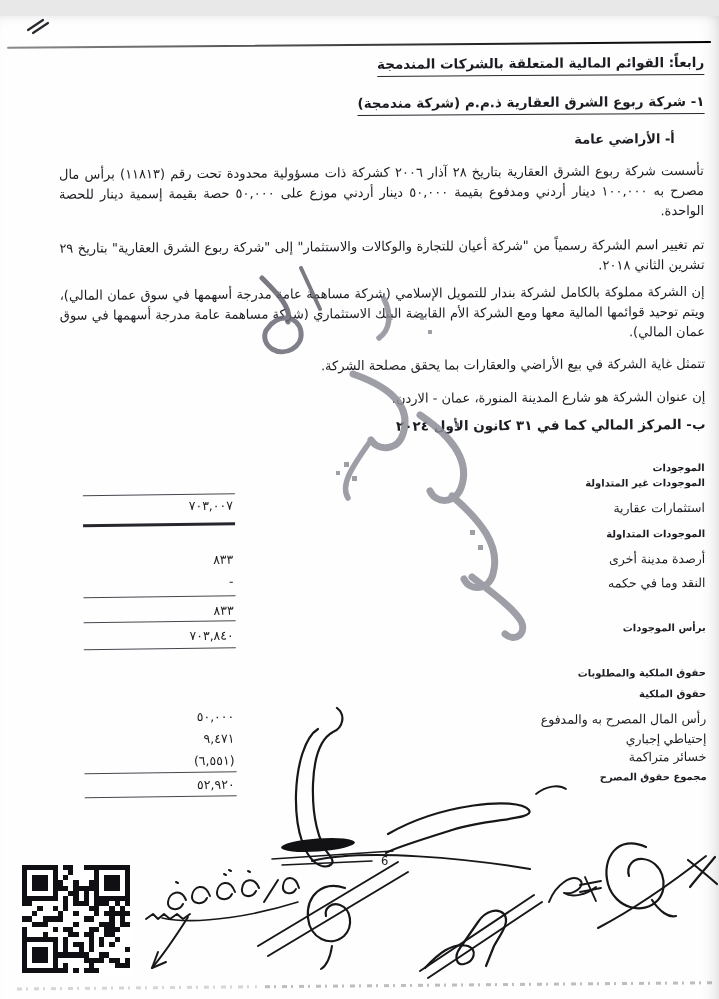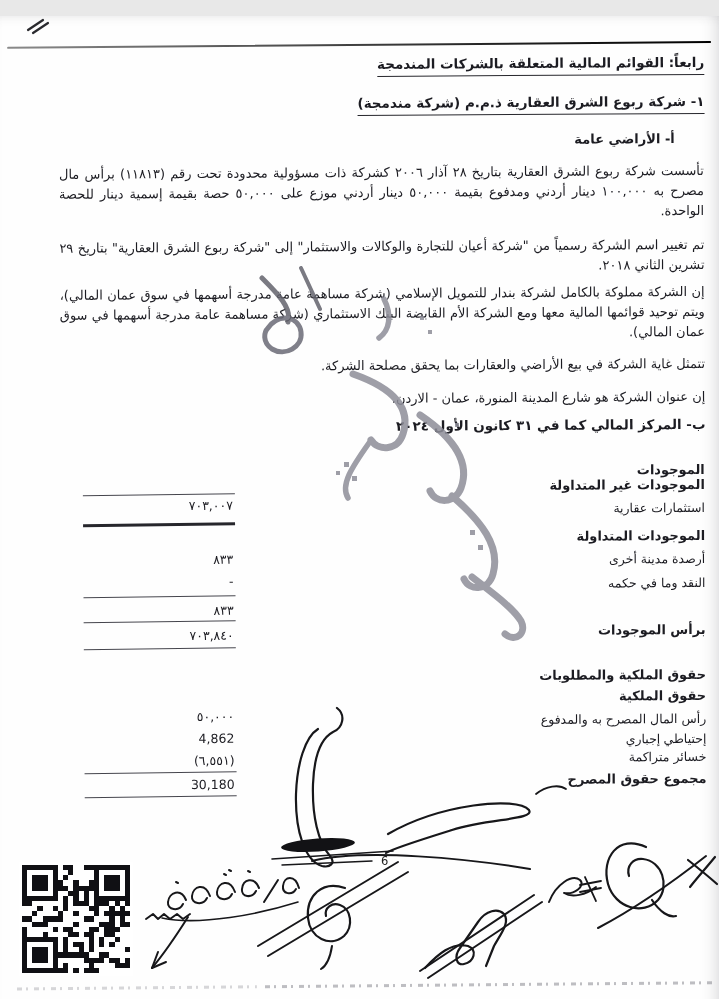--- a/index.html
+++ b/index.html
@@ -11,21 +11,21 @@
                inset 0 -10px 14px -10px rgba(60,60,70,.12),
                inset 0 10px 12px -10px rgba(60,60,70,.10);
   }
   .tilt{position:absolute;inset:0;transform:rotate(-0.35deg);transform-origin:50% 50%;}
   .abs{position:absolute;direction:rtl;text-align:right;}
   .head{font-weight:bold;font-size:13.5px;border-bottom:1.5px solid #26262c;padding-bottom:4px;letter-spacing:.2px;}
   .subhead{font-weight:bold;font-size:13px;}
   .para{font-size:13px;line-height:20px;text-align:justify;text-align-last:right;}
   .single{font-size:13px;}
   .lbl{font-size:12.5px;right:14px;white-space:nowrap;}
-  .lblb{font-weight:bold;font-size:13px;}
+  .lblb{font-weight:bold;font-size:10px;}
   .num{position:absolute;left:81px;width:152px;direction:ltr;text-align:right;font-size:12.5px;white-space:nowrap;}
   .dash{padding-right:20px;}
   .rule{position:absolute;left:83px;width:152px;height:0;border-top:1.6px solid #45454d;transform:rotate(-0.45deg);}
   .rule.thick{border-top:3px solid #26262c;}
   .toprule{position:absolute;top:28px;left:10px;width:704px;height:2px;
     background:linear-gradient(90deg,#8a8a8a 0%,#555 35%,#222 70%,#000 100%);
     transform:rotate(-0.12deg);border-radius:1px;}
   .footer-dots{position:absolute;height:3px;opacity:.45;transform:rotate(-0.15deg);
     background:repeating-linear-gradient(90deg,#6f6f78 0 5px,transparent 5px 9px,#6f6f78 9px 11px,transparent 11px 17px);}
   .qr{position:absolute;left:19px;top:846px;width:114px;height:114px;background:#fff;padding:3px;box-sizing:border-box;}
@@ -80,24 +80,24 @@
 
     <div class="num" style="top:535px;">٨٣٣</div>
     <div class="num dash" style="top:557px;">-</div>
     <div class="rule" style="top:579px;"></div>
     <div class="num" style="top:586px;">٨٣٣</div>
     <div class="rule" style="top:604px;"></div>
     <div class="num" style="top:611px;">٧٠٣,٨٤٠</div>
     <div class="rule" style="top:631px;"></div>
 
     <div class="num" style="top:692px;">٥٠,٠٠٠</div>
-    <div class="num" style="top:714px;">4,862</div>
+    <div class="num" style="top:714px;">٩,٤٧١</div>
     <div class="num" style="top:736px;">(٦,٥٥١)</div>
     <div class="rule" style="top:755px;"></div>
-    <div class="num" style="top:760px;">30,180</div>
+    <div class="num" style="top:760px;">٥٢,٩٢٠</div>
     <div class="rule" style="top:779px;"></div>
 
     <div class="footer-dots" style="top:969px;left:14px;width:240px;opacity:.28;"></div>
     <div class="footer-dots" style="top:968px;left:262px;width:448px;"></div>
   </div>
 
   <svg class="overlay" width="719" height="999" viewBox="0 0 719 999">
 
     <g stroke="#2a2a2e" stroke-width="2.2" fill="none" stroke-linecap="round">
       <path d="M28,14 L43,4"></path>

